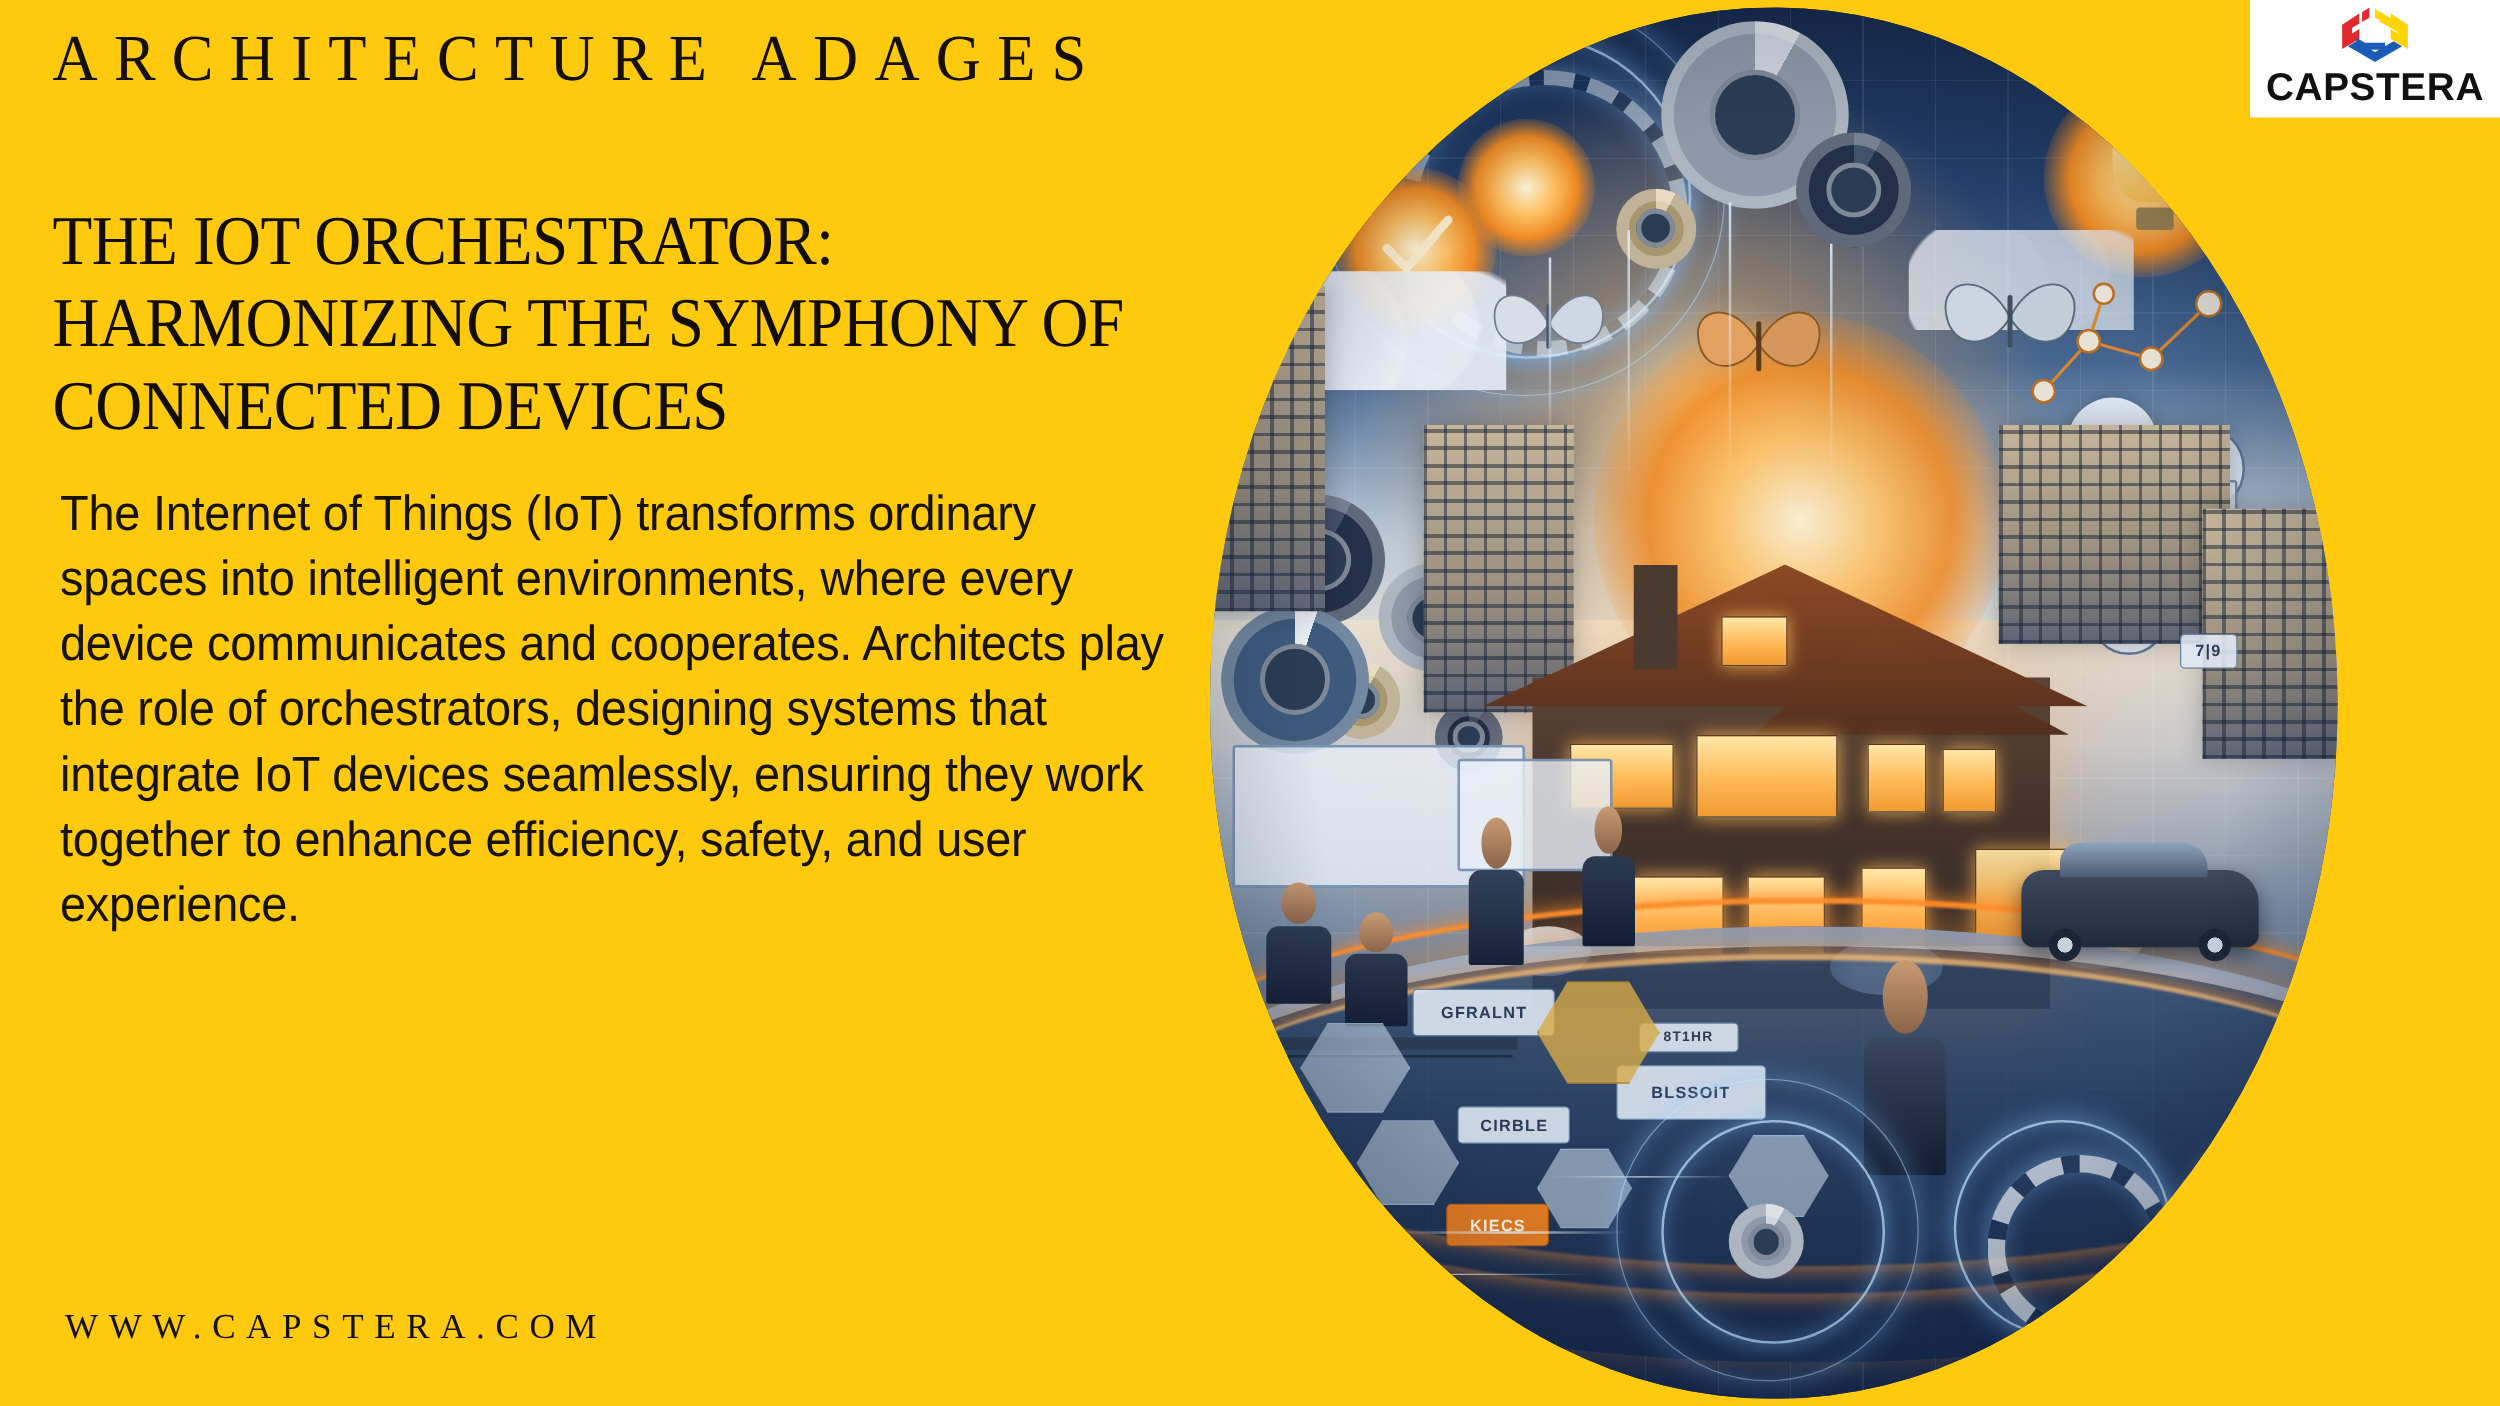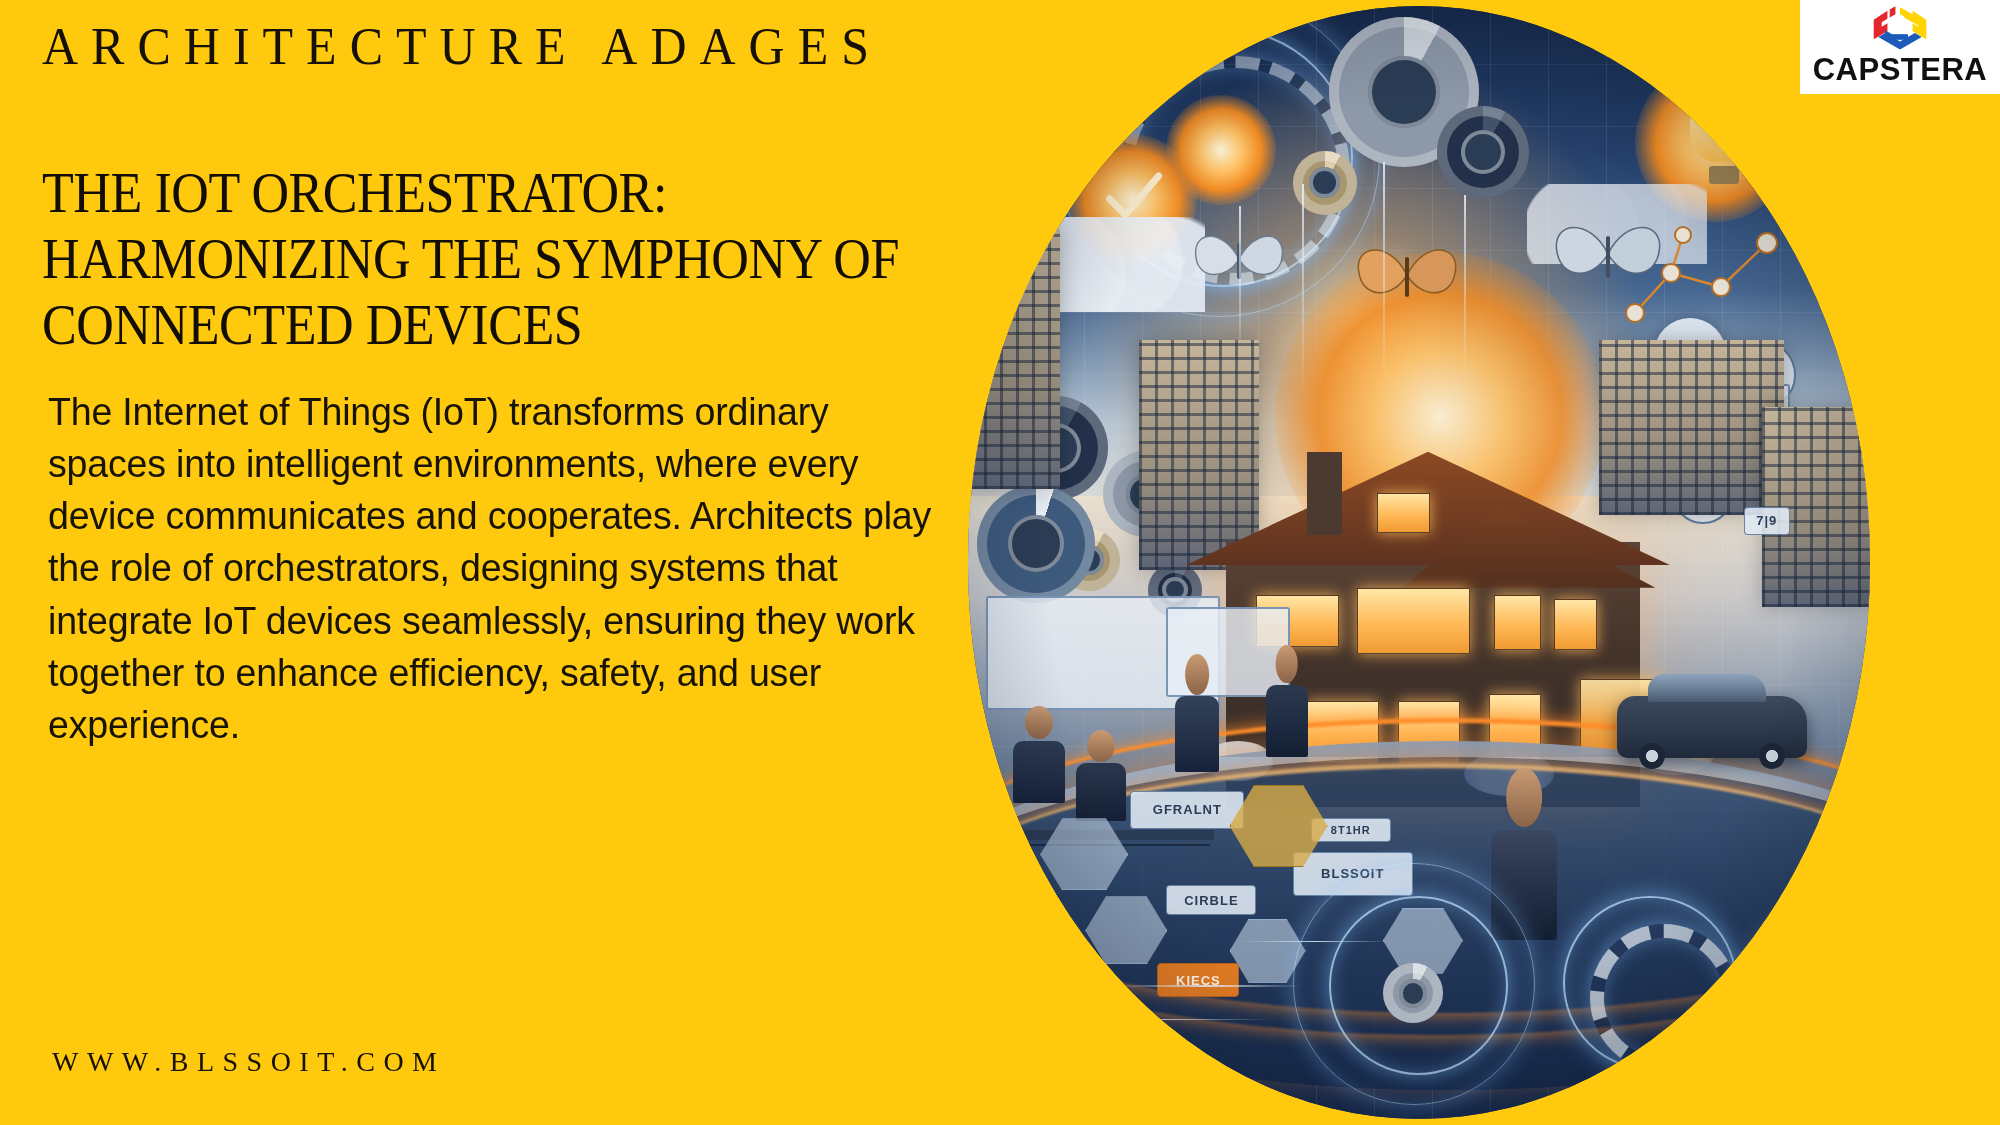--- a/index.html
+++ b/index.html
@@ -299,21 +299,21 @@
   <div class="kicker">ARCHITECTURE ADAGES</div>
 
   <div class="headline">
     <span class="hl-line">THE IOT ORCHESTRATOR:</span>
     <span class="hl-line">HARMONIZING THE SYMPHONY OF</span>
     <span class="hl-line">CONNECTED DEVICES</span>
   </div>
 
   <div class="body-copy">The Internet of Things (IoT) transforms ordinary spaces into intelligent environments, where every device communicates and cooperates. Architects play the role of orchestrators, designing systems that integrate IoT devices seamlessly, ensuring they work together to enhance efficiency, safety, and user experience.</div>
 
-  <div class="site-url">WWW.BLSSOIT.COM</div>
+  <div class="site-url">WWW.CAPSTERA.COM</div>
 
   <div class="logo-box">
     <svg class="logo-mark" viewBox="0 0 120 84">
 
       <path d="M14 26 L38 10 L38 24 L28 30 L28 38 L38 32 L38 46 L14 60 Z" fill="#E3272C"></path>
       <path d="M42 8 L52 2 L52 16 L42 22 Z" fill="#E3272C"></path>
 
       <path d="M106 26 L82 10 L82 24 L92 30 L92 38 L82 32 L82 46 L106 60 Z" fill="#FFD400" transform="translate(0,0)"></path>
       <path d="M60 4 L92 22 L92 36 L60 18 Z" fill="#FFD400"></path>
 

